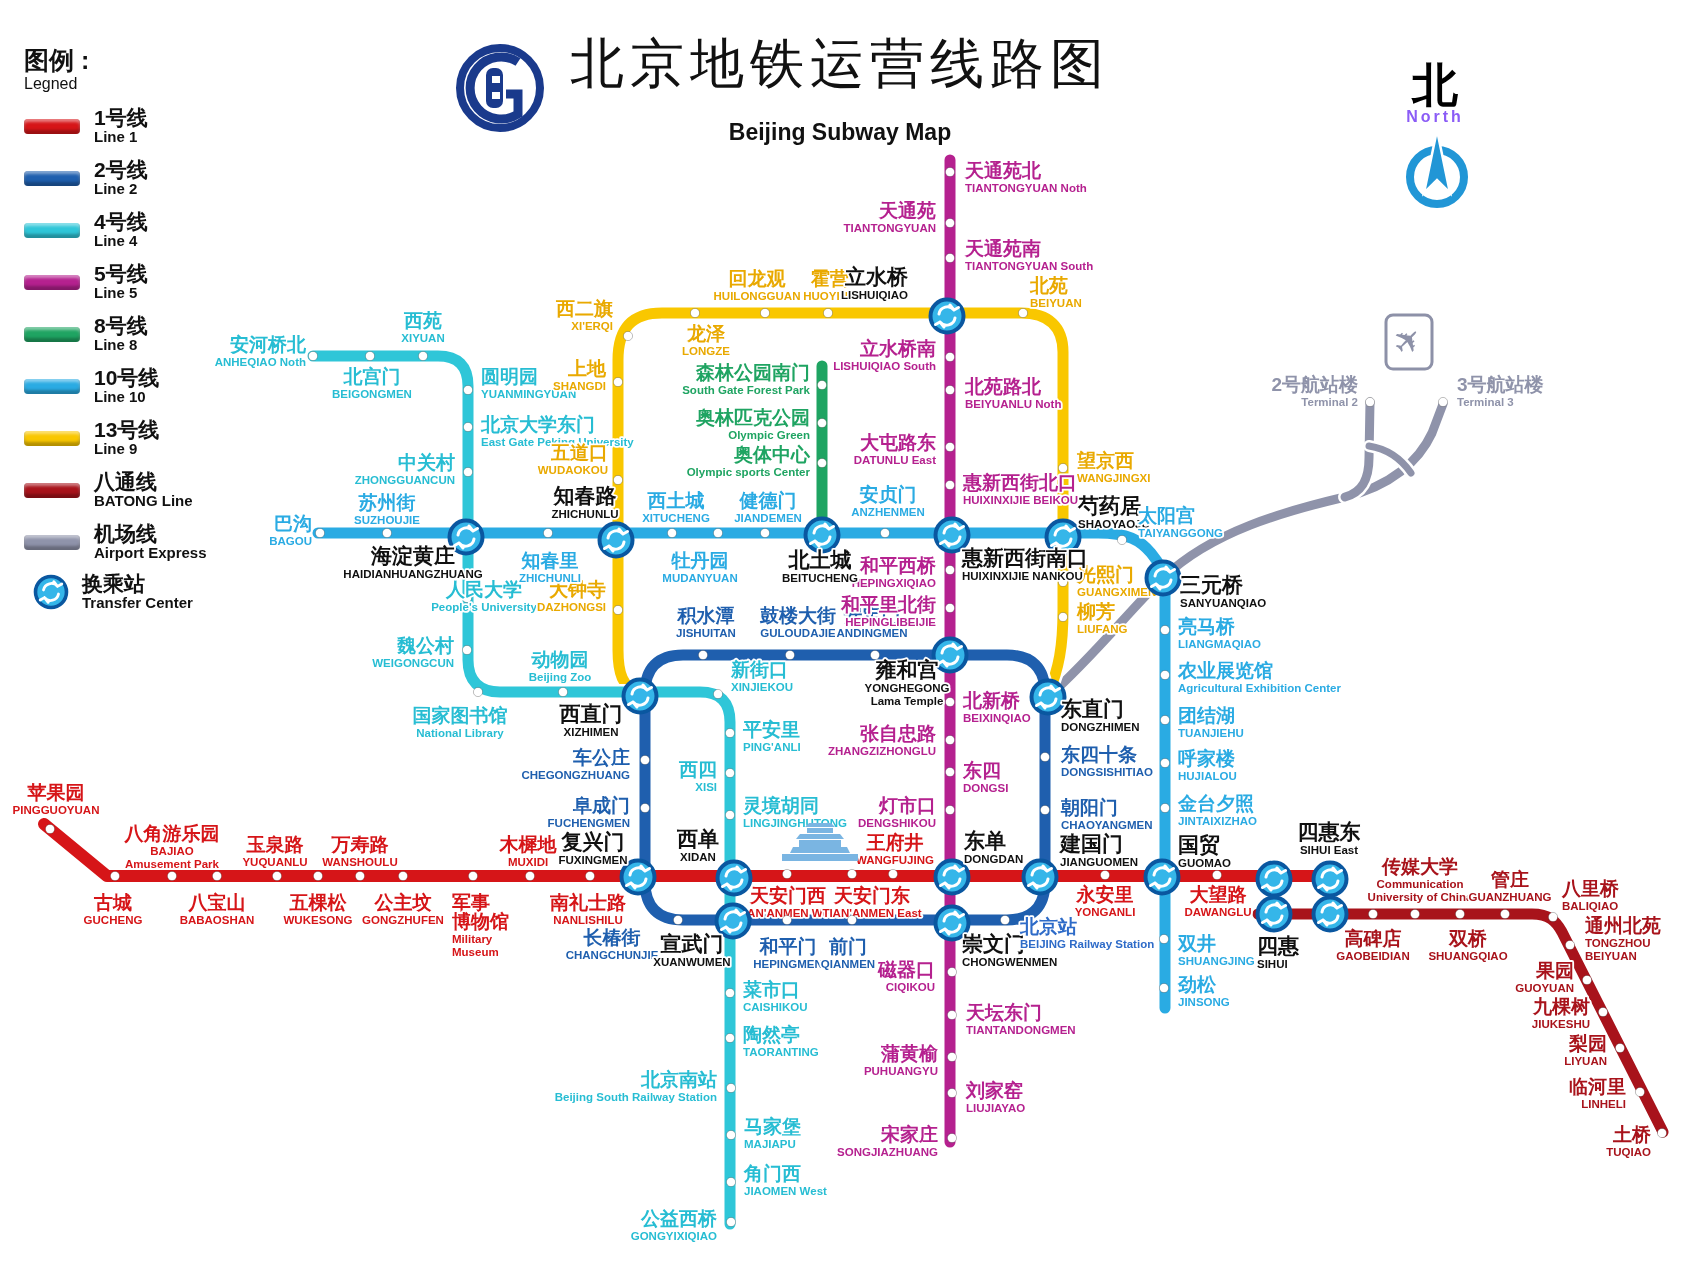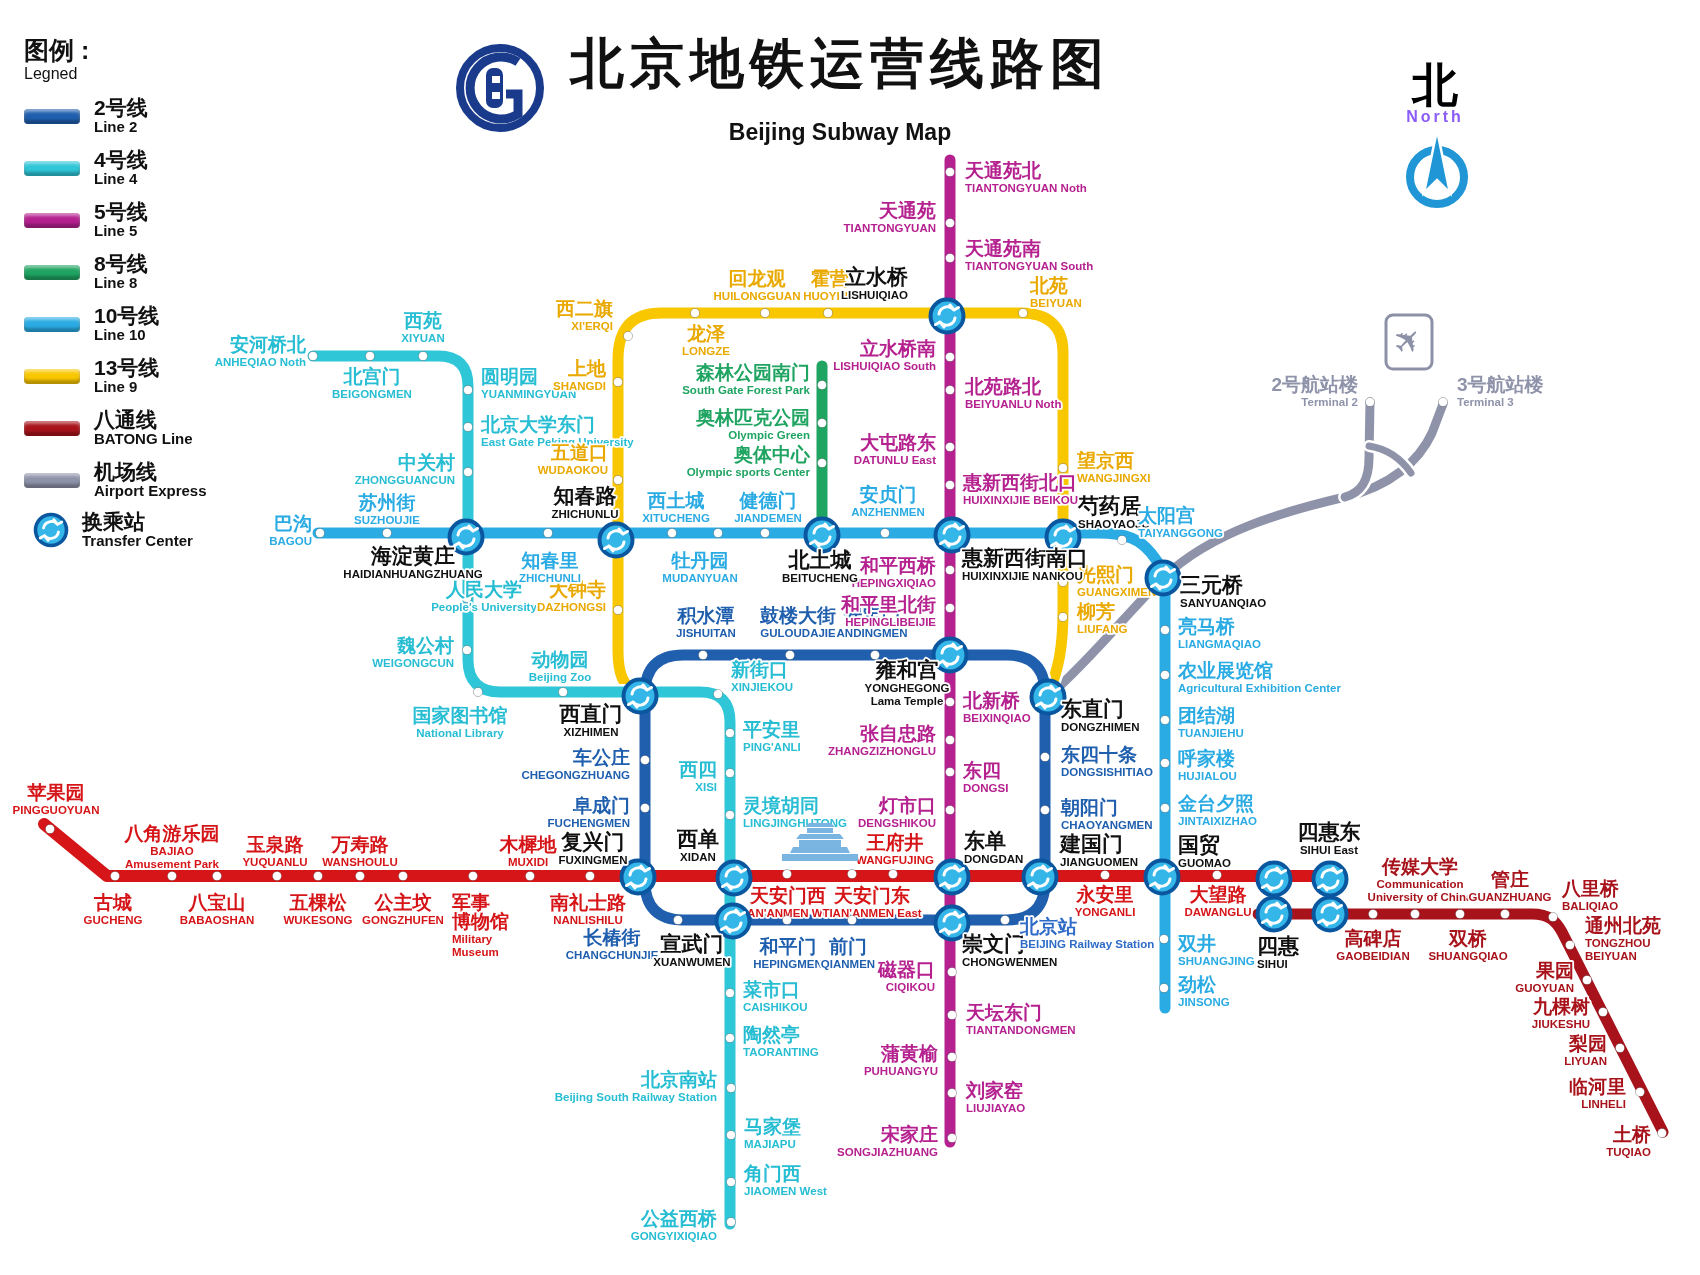--- a/index.html
+++ b/index.html
@@ -1,29 +1,29 @@
 <!DOCTYPE html>
 <html><head>
 <meta charset="utf-8">
 <style>
   html,body{margin:0;padding:0;background:#fff;}
   #stage{position:relative;width:1700px;height:1275px;background:#fff;overflow:hidden;
          font-family:"Liberation Sans",sans-serif;}
   #map{position:absolute;left:0;top:0;}
   
   #titlebox{position:absolute;left:520px;top:28px;width:640px;text-align:center;}
-  #title-cn{font-size:54px;font-weight:bold;color:#111;letter-spacing:6px;white-space:nowrap;}
+  #title-cn{font-size:54px;font-weight:normal;color:#111;letter-spacing:6px;white-space:nowrap;}
   #title-en{font-size:23px;font-weight:bold;color:#111;margin-top:18px;}
   #logo{position:absolute;left:452px;top:40px;}
   
   #northbox{position:absolute;left:1385px;top:62px;width:100px;text-align:center;}
   #north-cn{font-size:46px;font-weight:bold;color:#000;line-height:1;}
   #north-en{font-size:16px;font-weight:bold;color:#8b5cf6;letter-spacing:3px;}
   
-  #legend{position:absolute;left:24px;top:34px;width:240px;}
+  #legend{position:absolute;left:24px;top:44px;width:240px;}
   #legend-cn{font-size:25px;font-weight:bold;color:#111;}
   #legend-en{font-size:16px;font-weight:normal;color:#111;margin-top:-2px;}
   .lg-item{display:flex;align-items:center;margin-top:14px;height:38px;}
   .lg-swatch{width:56px;height:15px;border-radius:4px;margin-right:14px;flex:0 0 auto;
              box-shadow:inset 0 -4px 3px rgba(0,0,0,.28), inset 0 3px 3px rgba(255,255,255,.45);}
   .lg-cn{font-size:21px;font-weight:bold;color:#111;line-height:1.05;}
   .lg-en{font-size:15px;font-weight:bold;color:#111;line-height:1.05;}
   .lg-xfer{display:flex;align-items:flex-end;margin-top:12px;}
   .lg-xfer svg{margin-right:12px;margin-left:8px;}
   
@@ -362,20 +362,27 @@
   <div id="northbox">
     <div id="north-cn">北</div>
     <div id="north-en">North</div>
   </div>
 
   <div id="legend">
     <div id="legend-cn">图例 :</div>
     <div id="legend-en">Legned</div>
     <div id="legend-items">
         <div class="lg-item">
+          <div class="lg-swatch" style="background: rgb(214, 21, 24);"></div>
+          <div>
+            <div class="lg-cn">1号线</div>
+            <div class="lg-en">Line 1</div>
+          </div>
+        </div>
+        <div class="lg-item">
           <div class="lg-swatch" style="background: rgb(31, 95, 174);"></div>
           <div>
             <div class="lg-cn">2号线</div>
             <div class="lg-en">Line 2</div>
           </div>
         </div>
         <div class="lg-item">
           <div class="lg-swatch" style="background: rgb(47, 198, 216);"></div>
           <div>
             <div class="lg-cn">4号线</div>

